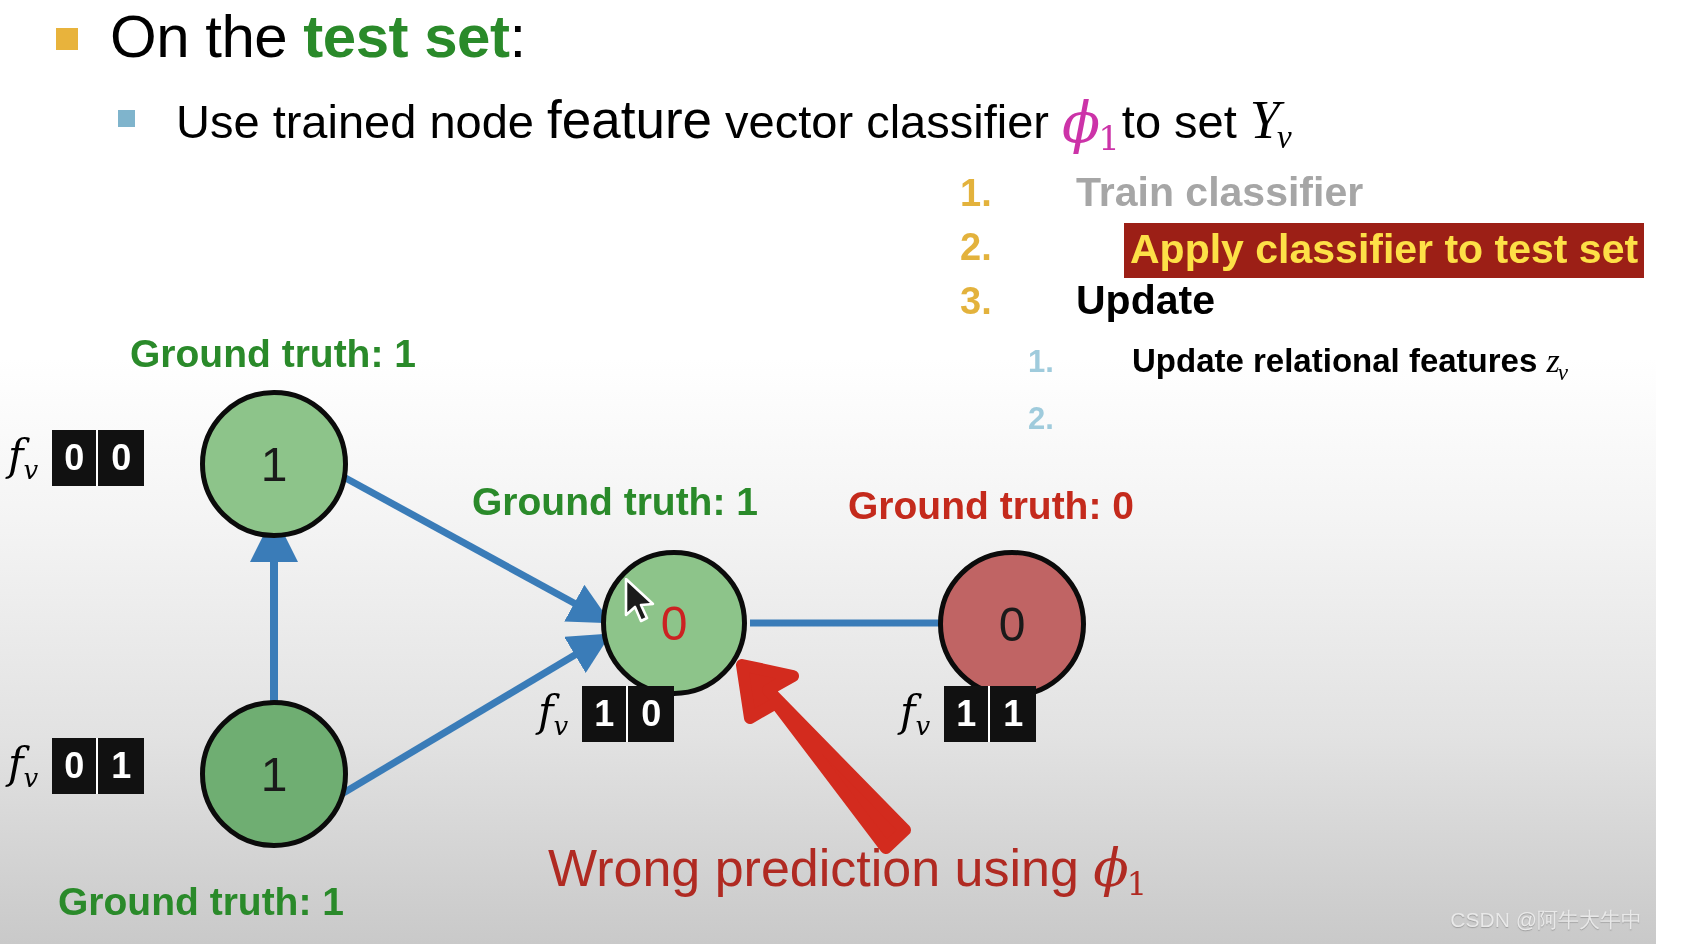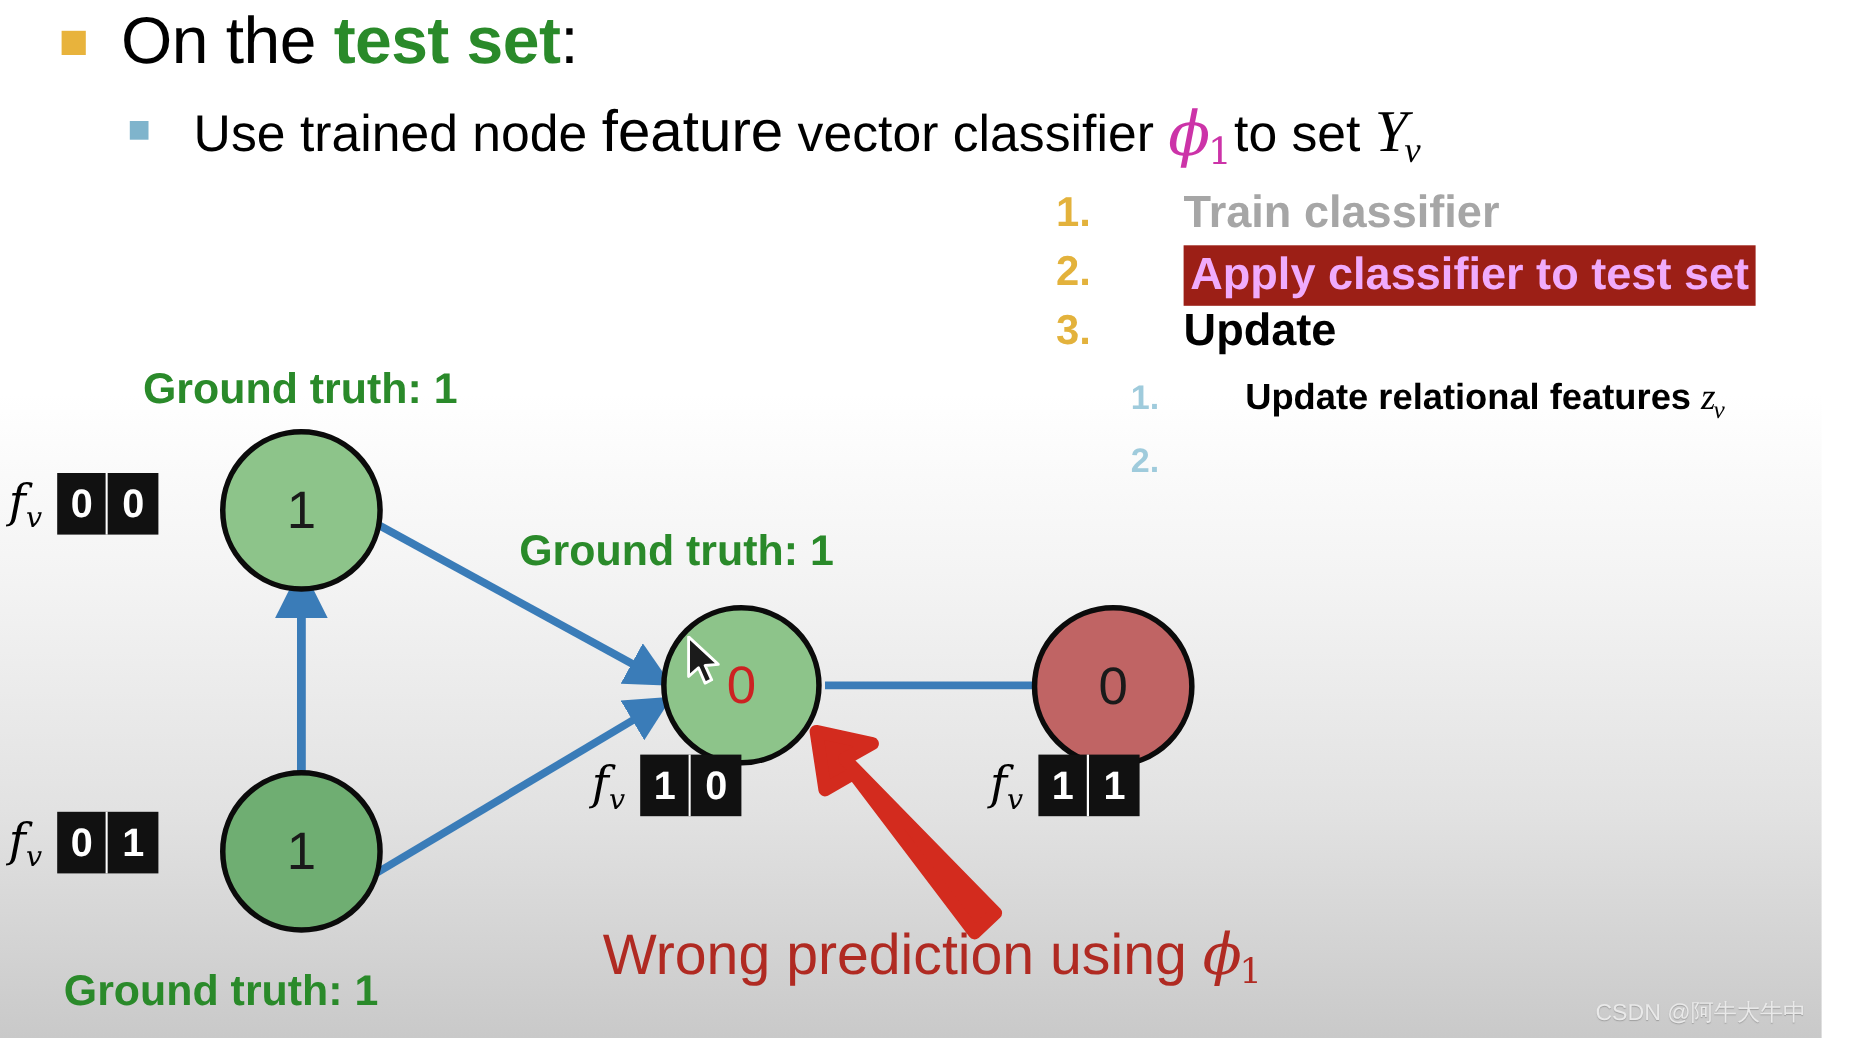--- a/index.html
+++ b/index.html
@@ -117,22 +117,23 @@
     left: 116px;
     top: -3px;
     font-weight: bold;
     font-size: 41px;
   }
   .step-text.dim {
     color: #a6a6a6;
   }
   .step-text.hl {
     background: #9c1f16;
-    color: #f0abfc;
+    color: #fde047;
     padding: 3px 6px 5px 6px;
+    margin-left: 48px;
   }
 
   .substep-row {
     position: relative;
     height: 57px;
     white-space: nowrap;
   }
   .substep-num {
     position: absolute;
     left: 68px;
@@ -193,21 +194,21 @@
     font-size: 39px;
     white-space: nowrap;
   }
   .gt-green { color: #2a8a2a; }
   .gt-red   { color: #c42a1c; }
 
   
   .fvec {
     position: absolute;
     display: flex;
-    align-items: flex-end;
+    align-items: center;
     white-space: nowrap;
   }
   .fvec .fv-label {
     font-family: "DejaVu Serif", serif;
     font-style: italic;
     font-size: 42px;
     margin-right: 14px;
   }
   .fvec .fv-label sub {
     font-size: 26px;
@@ -371,20 +372,21 @@
     <span>0</span>
   </div>
   <div class="fvec" style="left:538px; top:686px;">
     <span class="fv-label">f<sub>v</sub></span>
     <span class="fv-cells">
       <span class="fv-cell">1</span>
       <span class="fv-cell">0</span>
     </span>
   </div>
 
+  <div class="gt-label gt-red" style="left:848px; top:484px;">Ground truth: 0</div>
   <div class="node" style="left:938px; top:550px; width:148px; height:148px; background:#c06464;">
     <span>0</span>
   </div>
   <div class="fvec" style="left:900px; top:686px;">
     <span class="fv-label">f<sub>v</sub></span>
     <span class="fv-cells">
       <span class="fv-cell">1</span>
       <span class="fv-cell">1</span>
     </span>
   </div>

